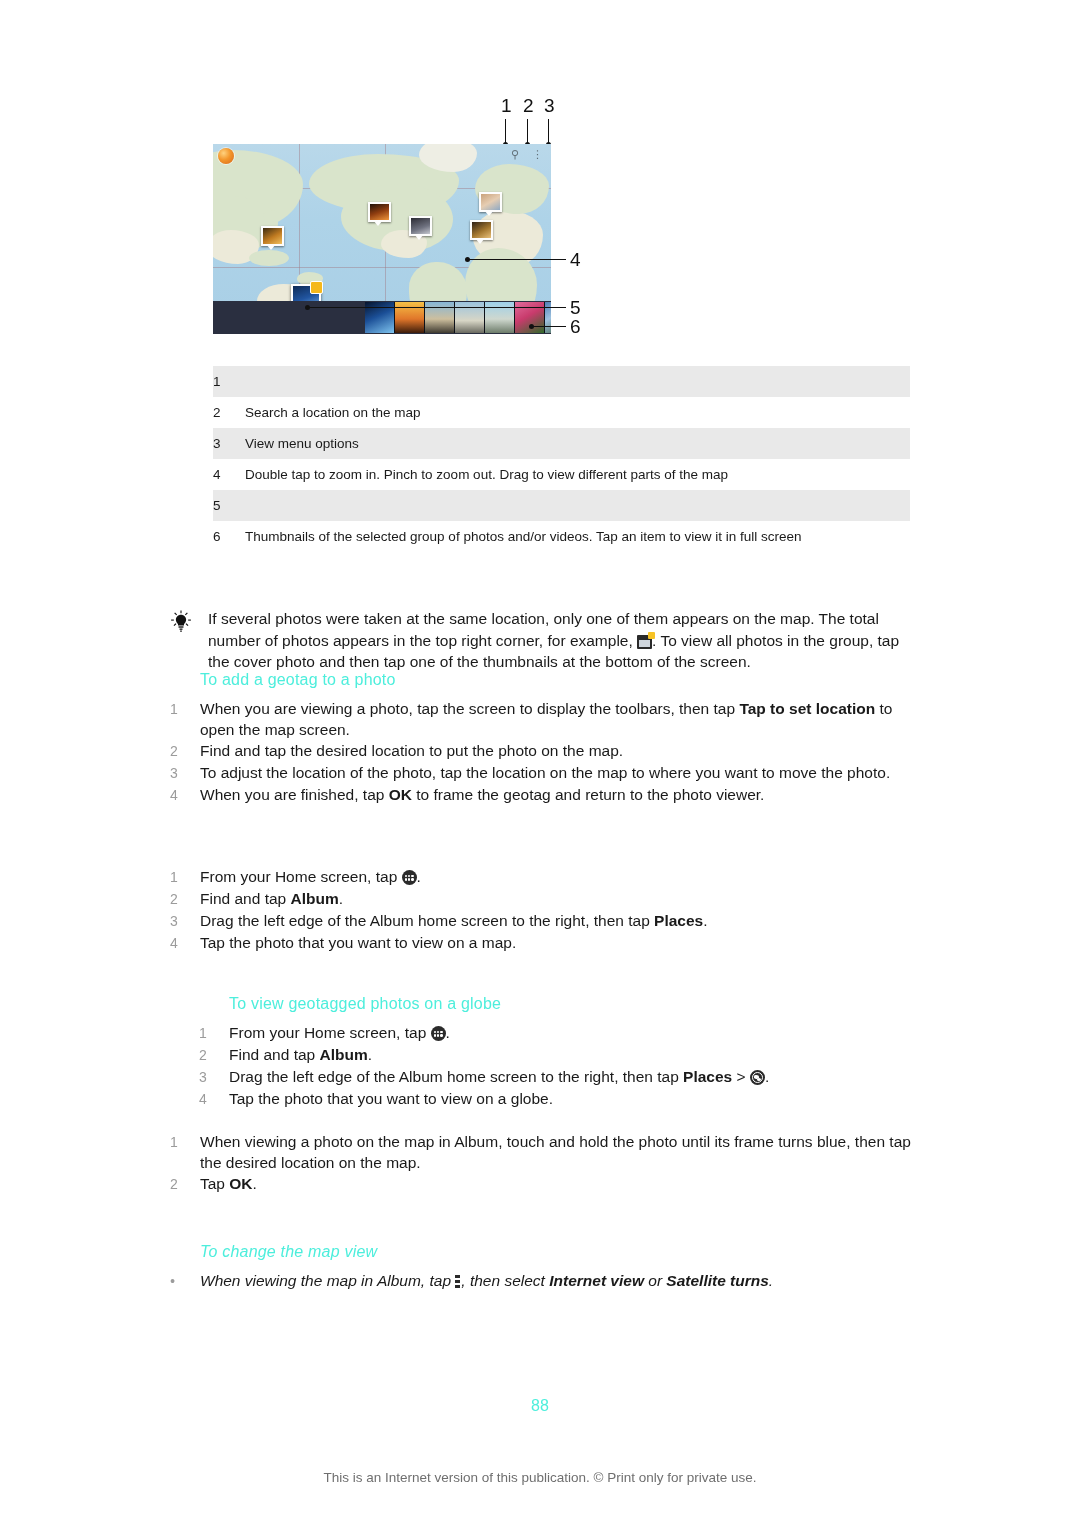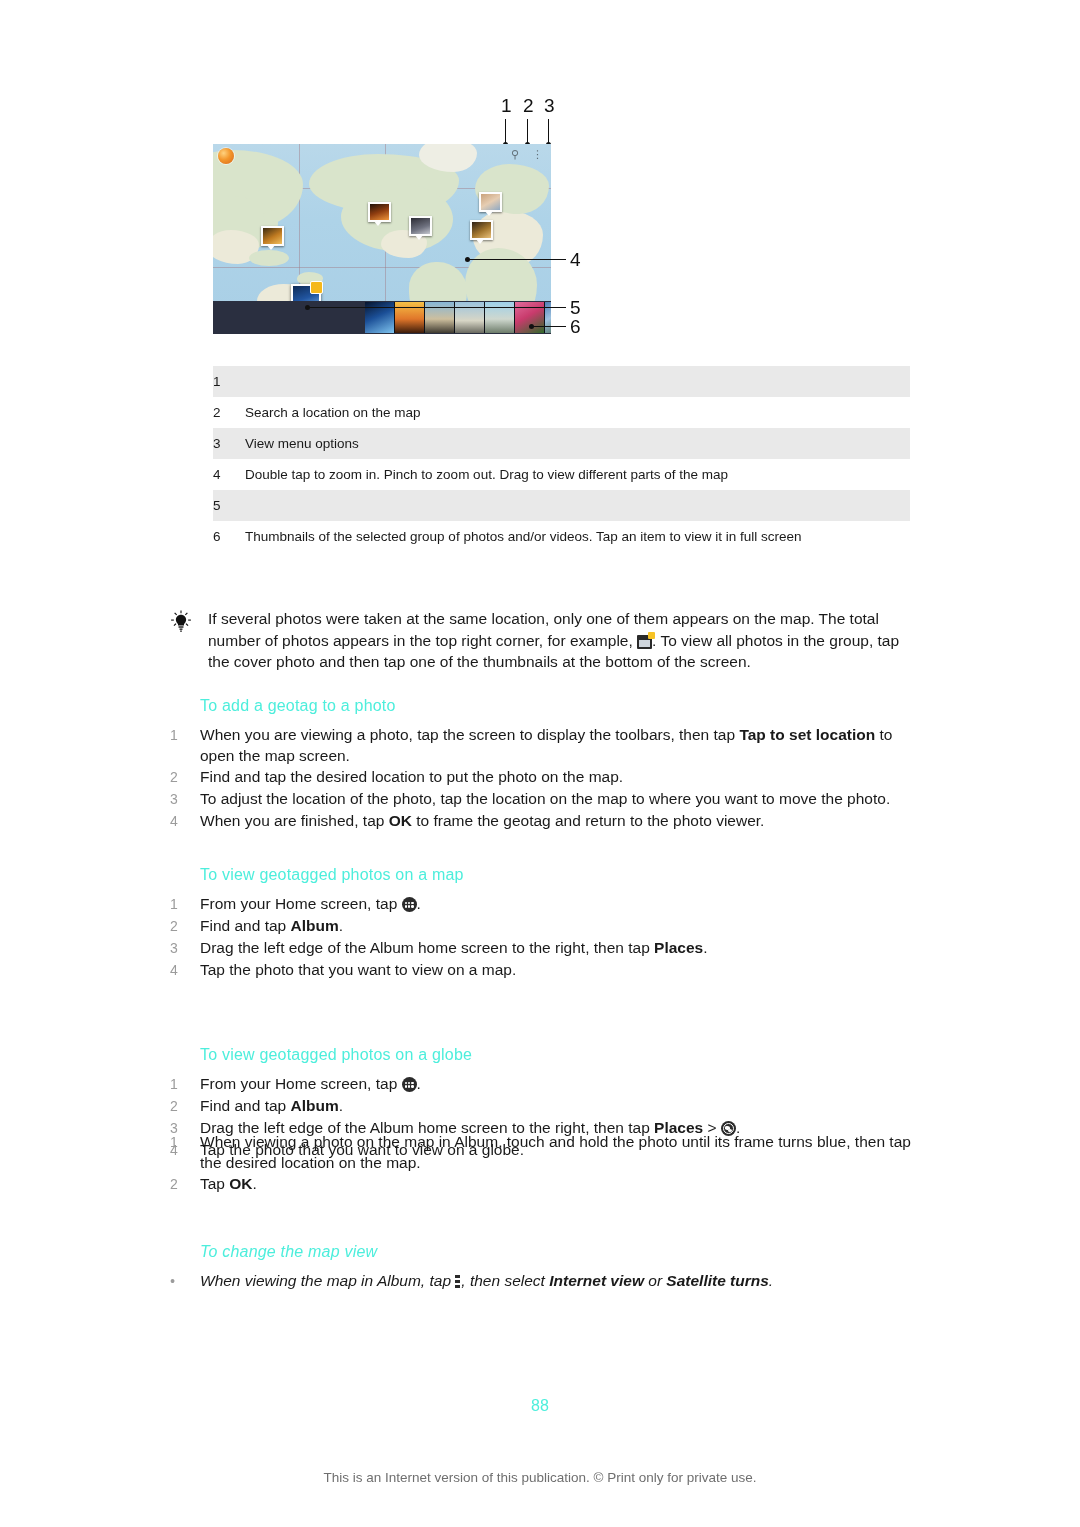--- a/index.html
+++ b/index.html
@@ -502,21 +502,21 @@
         <path d="M10.4 20.2h3.2v1.4h-3.2z"></path>
         <path d="M11.1 22.4h1.8v1.3h-1.8z"></path>
       </g>
     </svg>
   </div>
   <div class="tiptext">
     <span>If several photos were taken at the same location, only one of them appears on the map. The total number of photos appears in the top right corner, for example, </span><span class="inline-icon icon-photocount"><span class="pc-img"></span><span class="pc-badge"></span></span><span>. To view all photos in the group, tap the cover photo and then tap one of the thumbnails at the bottom of the screen.</span>
   </div>
 </div>
 
-<div class="section" style="top:697px;">
+<div class="section" style="top:671px;">
   <div class="sec-heading">To add a geotag to a photo</div>
   <ol class="steps">
     <li class="step">
       <span class="marker">1</span>
       <span class="body"><span>When you are viewing a photo, tap the screen to display the toolbars, then tap </span><b>Tap to set location</b><span> to open the map screen.</span></span>
     </li>
     <li class="step">
       <span class="marker">2</span>
       <span class="body">Find and tap the desired location to put the photo on the map.</span>
     </li>
@@ -525,21 +525,20 @@
       <span class="body">To adjust the location of the photo, tap the location on the map to where you want to move the photo.</span>
     </li>
     <li class="step">
       <span class="marker">4</span>
       <span class="body"><span>When you are finished, tap </span><b>OK</b><span> to frame the geotag and return to the photo viewer.</span></span>
     </li>
   </ol>
 </div>
 
 <div class="section" style="top:866px;">
-  <div class="sec-heading">To view geotagged photos on a map</div>
   <ol class="steps">
     <li class="step">
       <span class="marker">1</span>
       <span class="body"><span>From your Home screen, tap </span><span class="inline-icon icon-appdrawer"><span class="dots">
               <i></i>
               <i></i>
               <i></i>
               <i></i>
               <i></i>
               <i></i>
@@ -553,21 +552,21 @@
       <span class="marker">3</span>
       <span class="body"><span>Drag the left edge of the Album home screen to the right, then tap </span><b>Places</b><span>.</span></span>
     </li>
     <li class="step">
       <span class="marker">4</span>
       <span class="body">Tap the photo that you want to view on a map.</span>
     </li>
   </ol>
 </div>
 
-<div class="section" style="top:1046px;">
+<div class="section" style="top:995px;margin-left:29px;">
   <div class="sec-heading">To view geotagged photos on a globe</div>
   <ol class="steps">
     <li class="step">
       <span class="marker">1</span>
       <span class="body"><span>From your Home screen, tap </span><span class="inline-icon icon-appdrawer"><span class="dots">
               <i></i>
               <i></i>
               <i></i>
               <i></i>
               <i></i>

